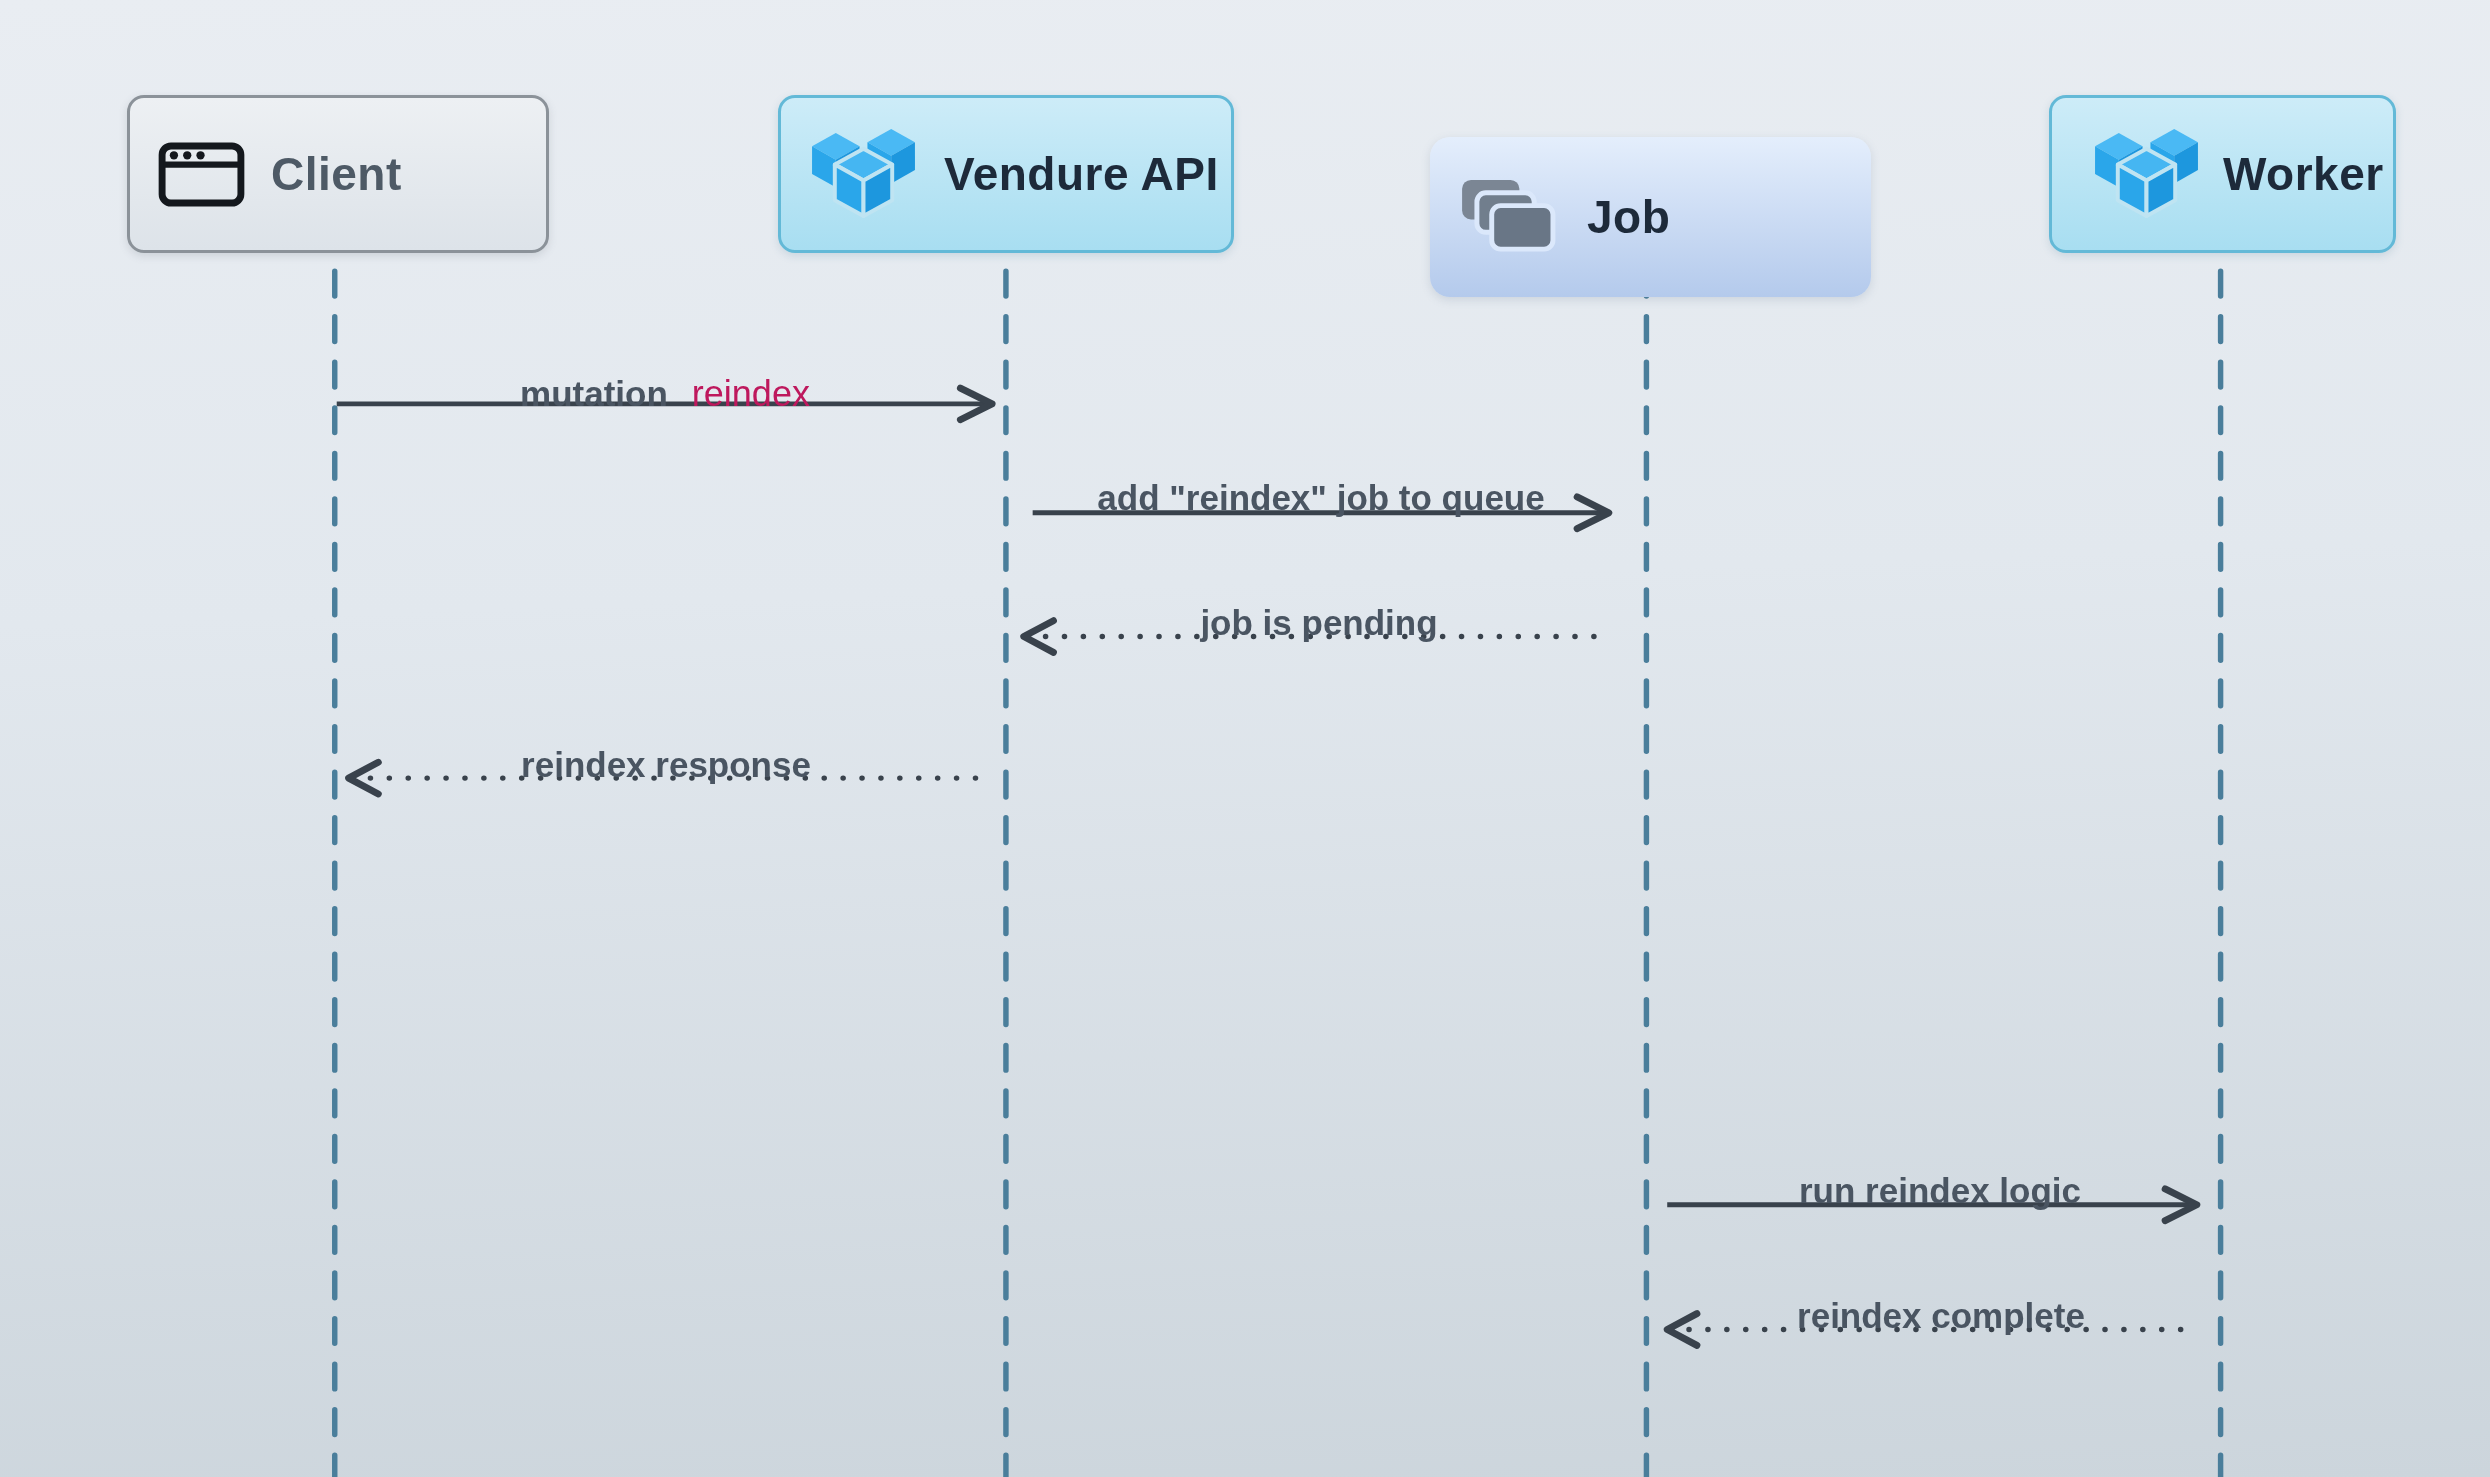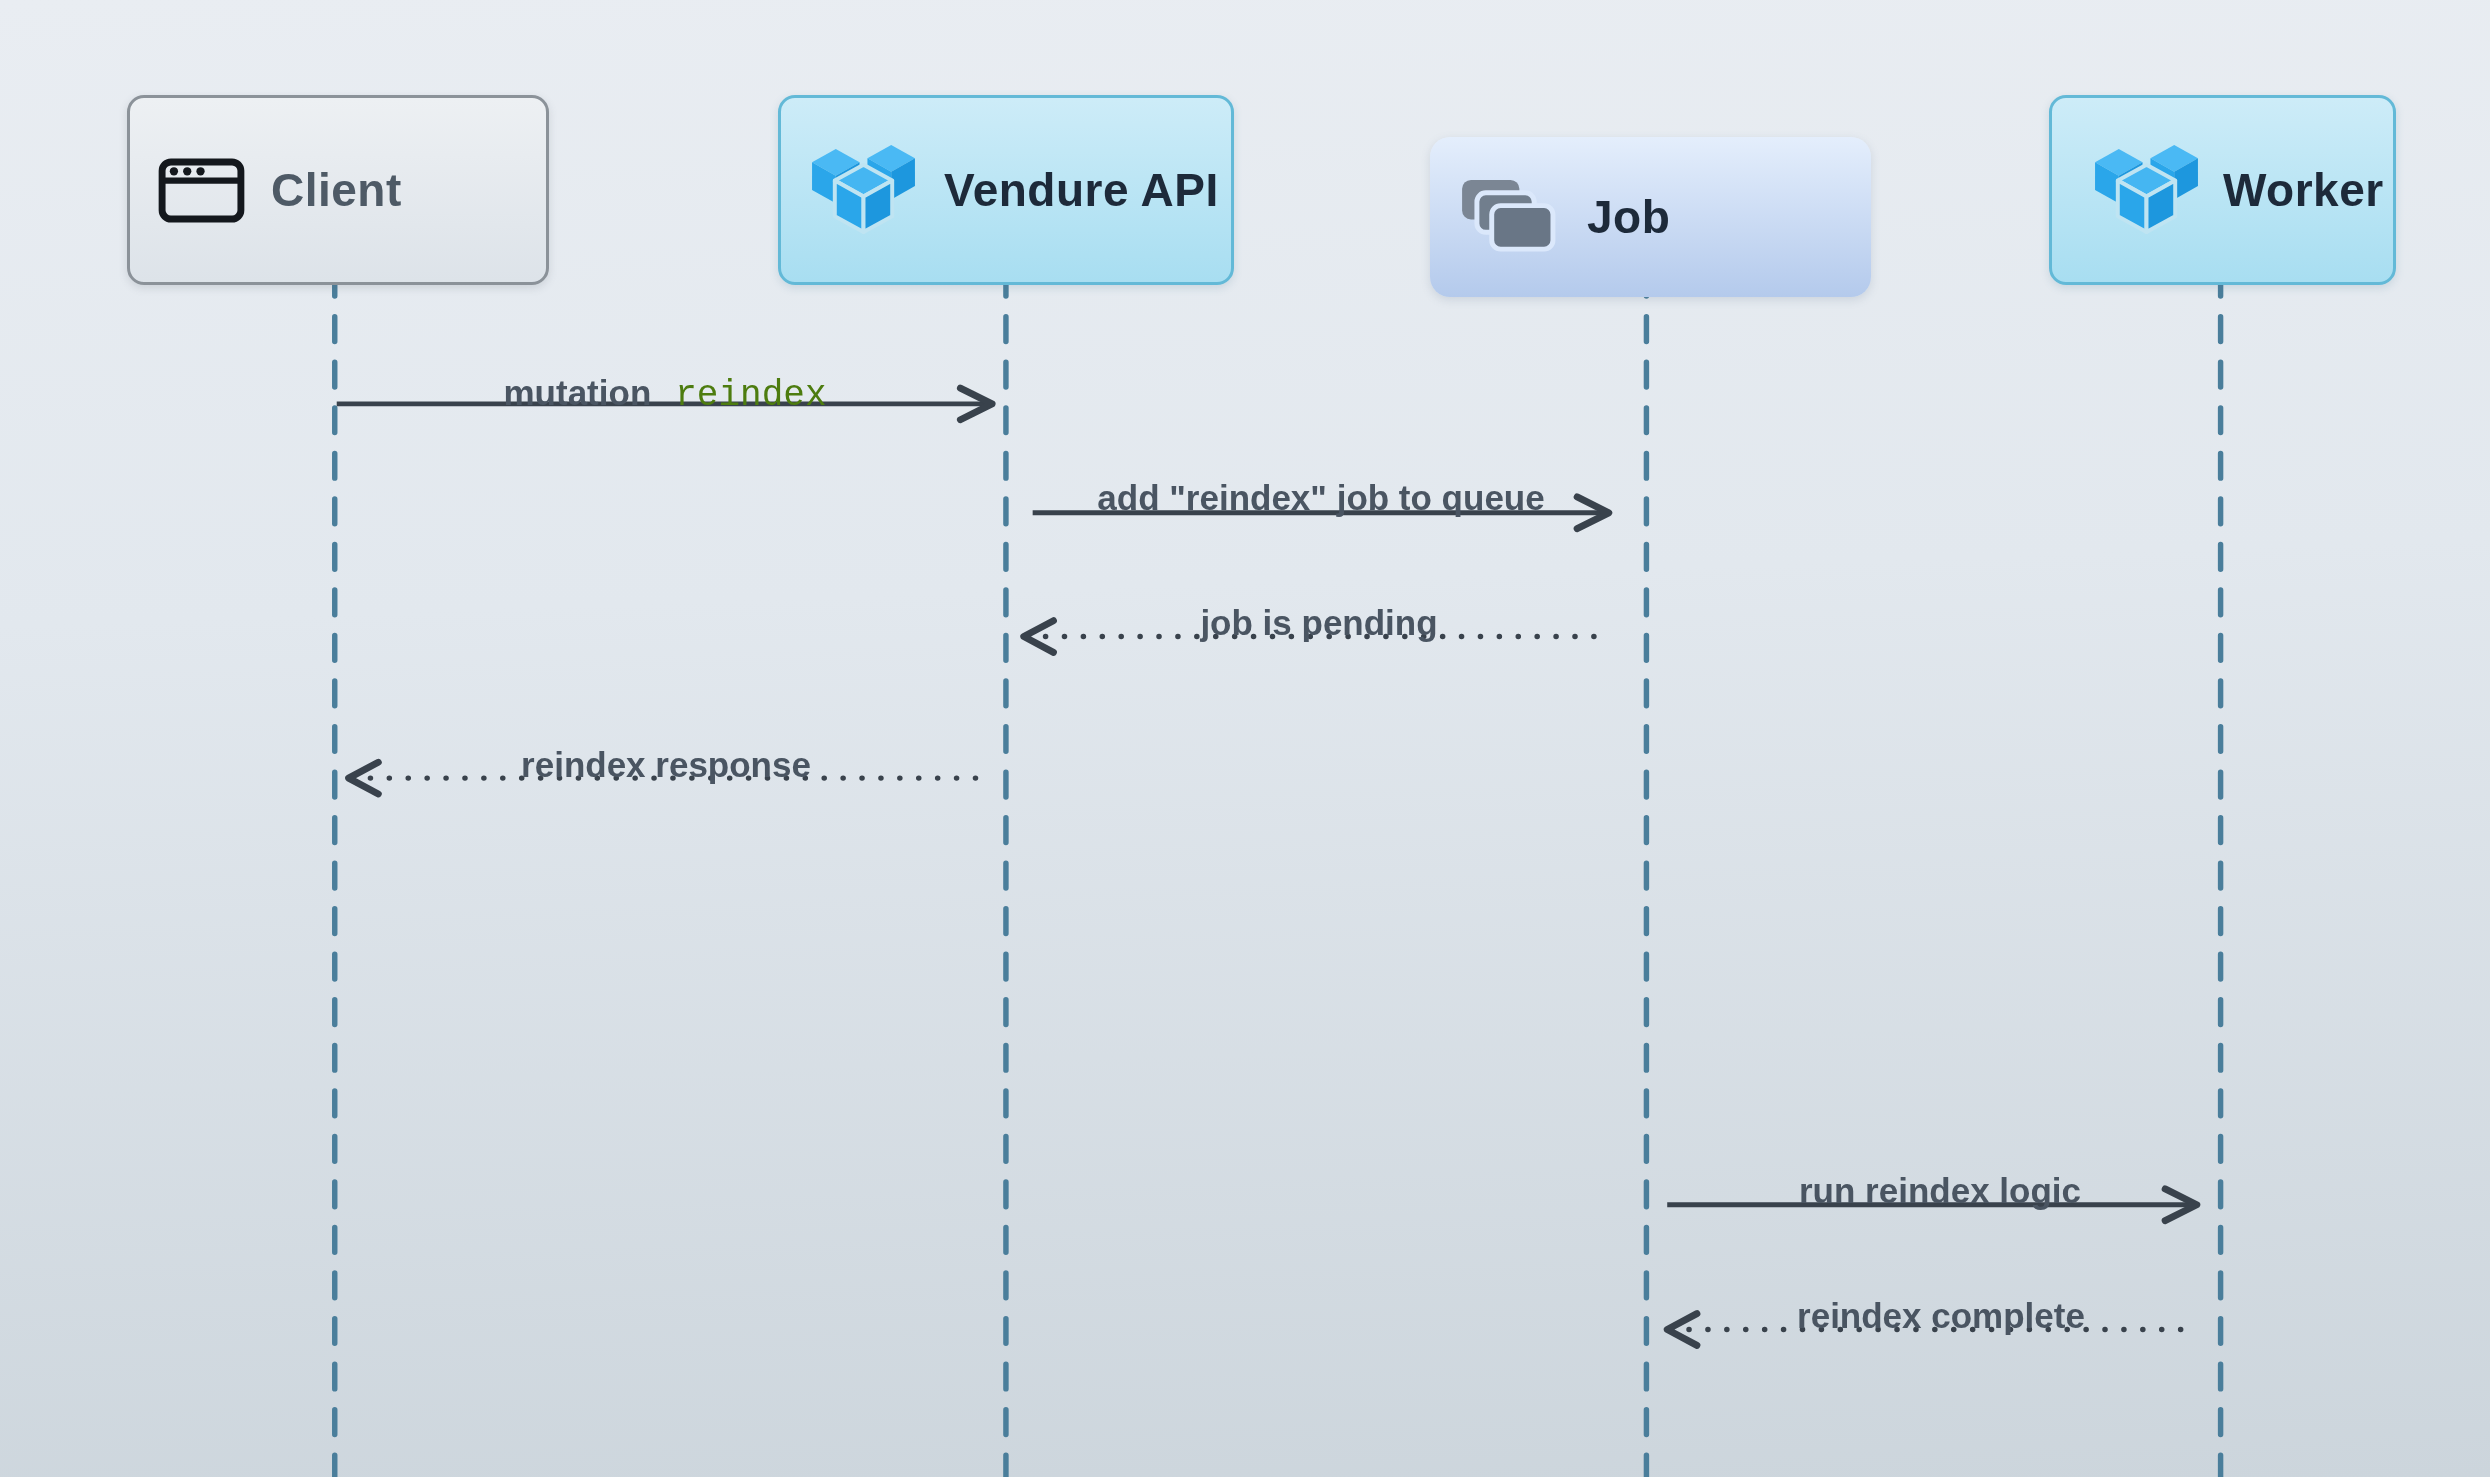--- a/index.html
+++ b/index.html
@@ -5,21 +5,21 @@
   html,body{margin:0;padding:0;}
   body{
     width:2491px;height:1477px;position:relative;overflow:hidden;
     background:linear-gradient(178deg,#e9edf2 0%,#e2e8ee 40%,#ccd5dc 100%);
     font-family:"Liberation Sans","DejaVu Sans",sans-serif;
   }
   .stage{position:absolute;inset:0;}
   .wires{position:absolute;left:0;top:0;width:2491px;height:1477px;}
 
   .actor{
-    position:absolute;height:190px;box-sizing:border-box;
+    position:absolute;height:158px;box-sizing:border-box;
     display:flex;align-items:center;gap:26px;padding-left:28px;
     border-radius:17px;
   }
   .actor .label{font-weight:bold;font-size:46px;letter-spacing:0.5px;white-space:nowrap;}
   .actor-client{
     left:127px;top:95px;width:422px;
     background:linear-gradient(180deg,#edf0f3 0%,#dde3e9 100%);
     border:3px solid #8b9299;
     box-shadow:0 3px 8px rgba(90,100,112,.18);
   }
@@ -46,22 +46,22 @@
     padding-left:40px;gap:22px;
   }
   .actor-vendure .label,.actor-job .label,.actor-worker .label{color:#1d2a3a;}
 
   .msg{
     position:absolute;transform:translate(-50%,-50%);
     font-size:35px;font-weight:bold;color:#4a5562;white-space:nowrap;
     display:flex;align-items:baseline;gap:24px;margin-top:32px;
   }
   .msg .code{
-    font-family:Liberation Mono, monospace;
-    font-weight:normal;font-size:36px;color:#4d7c0f;
+    font-family:Liberation Sans, sans-serif;
+    font-weight:normal;font-size:36px;color:#be185d;
   }
   .icon{flex:0 0 auto;}
 </style>
 </head>
 <body>
 
 <div class="stage">
 
   <svg class="wires" viewBox="0 0 2516 1492" aria-hidden="true">
 

